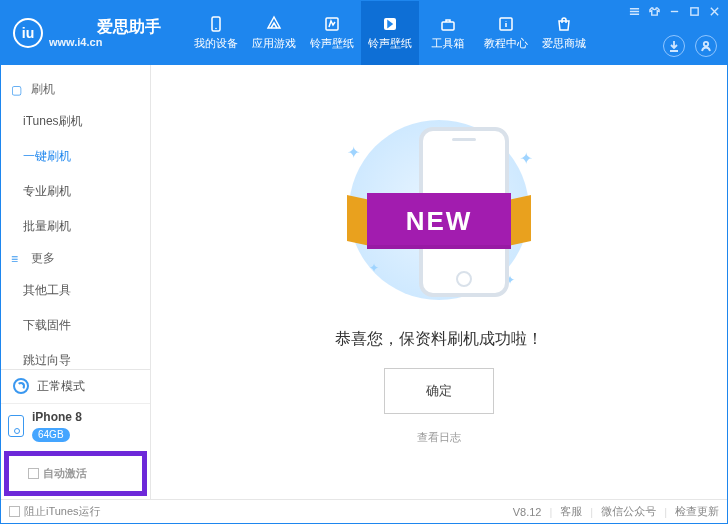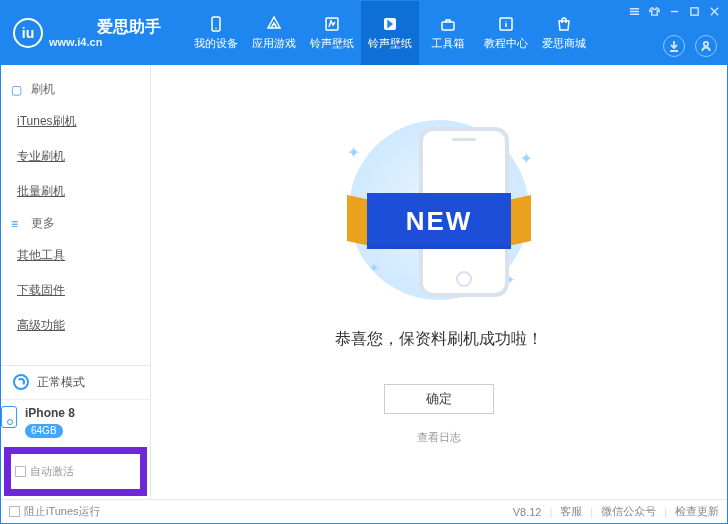--- a/index.html
+++ b/index.html
@@ -21,50 +21,50 @@
   .win-ctrls svg{width:11px;height:11px;stroke:#cfe6ff;fill:none;stroke-width:1.5;}
   .hdr-right{position:absolute;right:10px;bottom:8px;display:flex;gap:10px;}
   .rnd-btn{width:22px;height:22px;border:1.5px solid #8fc5ff;border-radius:50%;display:flex;align-items:center;justify-content:center;cursor:pointer;}
   .rnd-btn svg{width:12px;height:12px;stroke:#cfe6ff;fill:none;stroke-width:1.8;}
   
   .body{flex:1;display:flex;min-height:0;}
   .sidebar{width:150px;border-right:1px solid #e6e6e6;display:flex;flex-direction:column;font-size:12px;color:#555;}
   .side-scroll{flex:1;overflow:auto;padding-top:10px;}
   .side-sec{color:#666;padding:6px 10px;display:flex;align-items:center;gap:6px;font-size:12px;}
   .side-sec .ic{width:14px;color:#3a98f0;}
-  .side-item{padding:9px 10px 9px 16px;color:#555;cursor:pointer;text-decoration:underline;}
+  .side-item{padding:9px 10px 9px 22px;color:#555;cursor:pointer;}
   .side-item.active{color:#1e86ee;}
   .side-bottom{border-top:1px solid #e6e6e6;}
   .mode-row{display:flex;align-items:flex-start;gap:8px;padding:8px 12px;border-bottom:1px solid #eee;cursor:pointer;}
   .mode-row .ball{width:16px;height:16px;border:2px solid #3a98f0;border-radius:50%;position:relative;}
   .mode-row .ball::after{content:"";position:absolute;inset:2px;border:2px solid transparent;border-top-color:#3a98f0;border-right-color:#3a98f0;border-radius:50%;}
-  .dev-row{display:flex;align-items:flex-start;gap:8px;padding:6px 0;}
+  .dev-row{display:flex;align-items:center;gap:8px;padding:6px 7px;}
   .dev-icon{width:16px;height:22px;border:1.5px solid #3a98f0;border-radius:3px;position:relative;}
   .dev-icon::after{content:"";position:absolute;bottom:2px;left:50%;width:4px;height:4px;margin-left:-2px;border:1px solid #3a98f0;border-radius:50%;}
   .dev-info{line-height:1.2;}
   .dev-name{font-weight:bold;color:#444;font-size:12px;}
   .badge{display:inline-block;background:#44a5ff;color:#fff;font-size:10px;padding:1px 6px;border-radius:8px;margin-top:4px;}
-  .opt-row{padding:10px 4px;display:flex;gap:10px;border:7px solid #6d28d9;margin:3px;}
+  .opt-row{padding:10px 19px;display:flex;gap:10px;border:5px solid #6d28d9;margin:3px;font-weight:bold;}
   .chk{display:flex;align-items:center;gap:4px;font-size:11px;color:#999;cursor:pointer;}
   .chk .box{width:11px;height:11px;border:1px solid #bbb;}
   
   .main{flex:1;display:flex;flex-direction:column;align-items:center;overflow:hidden;}
   .illus{margin-top:50px;width:220px;height:190px;position:relative;}
   .circle-bg{position:absolute;inset:0;margin:auto;width:180px;height:180px;border-radius:50%;background:radial-gradient(circle,#e9f5ff 0%,#cfe9ff 70%,#bfe0ff 100%);}
   .sparkle{position:absolute;font-size:16px;color:#9fd4ff;}
   .phone{position:absolute;left:90px;top:12px;width:90px;height:170px;background:#fff;border:4px solid #d9e1ea;border-radius:14px;}
   .phone::before{content:"";position:absolute;top:7px;left:50%;transform:translateX(-50%);width:24px;height:3px;background:#d9e1ea;border-radius:2px;}
   .phone::after{content:"";position:absolute;bottom:6px;left:50%;transform:translateX(-50%);width:12px;height:12px;border:2px solid #d9e1ea;border-radius:50%;}
   .ribbon{position:absolute;left:20px;top:78px;width:180px;height:56px;}
   .ribbon .tail{position:absolute;width:28px;height:46px;top:5px;}
   .ribbon .tail.l{left:-2px;transform:skewY(12deg);background:#e9a11e;}
   .ribbon .tail.r{right:-2px;transform:skewY(-12deg);background:#e9a11e;}
-  .ribbon .band{position:absolute;left:18px;right:18px;top:0;bottom:0;background:#1d4ed8;display:flex;align-items:center;justify-content:center;font-size:26px;font-weight:800;color:#fff;letter-spacing:2px;box-shadow:inset 0 -4px 0 rgba(0,0,0,.06);}
+  .ribbon .band{position:absolute;left:18px;right:18px;top:0;bottom:0;background:#a21caf;display:flex;align-items:center;justify-content:center;font-size:26px;font-weight:800;color:#fff;letter-spacing:2px;box-shadow:inset 0 -4px 0 rgba(0,0,0,.06);}
   .msg{margin-top:24px;font-size:16px;color:#333;}
-  .ok-btn{margin-top:34px;width:110px;height:30px;border:1px solid #ccc;background:#fff;font-size:13px;color:#444;cursor:pointer;}
+  .ok-btn{margin-top:18px;width:110px;height:46px;border:1px solid #ccc;background:#fff;font-size:13px;color:#444;cursor:pointer;}
   .log-link{margin-top:16px;font-size:11px;color:#999;cursor:pointer;}
   
   .footer{height:24px;border-top:1px solid #e6e6e6;display:flex;align-items:center;font-size:11px;color:#888;padding:0 8px;justify-content:space-between;}
   .footer .chk{color:#888;}
   .f-right{display:flex;align-items:center;gap:8px;}
   .sep{color:#ddd;}
 </style>
 </head>
 <body>
 
@@ -188,29 +188,30 @@
   </div>
 
   <div class="body">
     <div class="sidebar">
       <div class="side-scroll" id="side-scroll">
           <div class="side-sec">
             <span class="ic">▢</span>
             <span>刷机</span>
           </div>
           <div class="side-item">iTunes刷机</div>
+          <div class="side-item active">一键刷机</div>
           <div class="side-item">专业刷机</div>
           <div class="side-item">批量刷机</div>
           <div class="side-sec">
             <span class="ic">≡</span>
             <span>更多</span>
           </div>
           <div class="side-item">其他工具</div>
           <div class="side-item">下载固件</div>
-          <div class="side-item">高级功能</div>
+          <div class="side-item">跳过向导</div>
         </div>
       <div class="side-bottom">
         <div class="mode-row">
           <span class="ball"></span>
           <span>正常模式</span>
         </div>
         <div class="dev-row">
           <span class="dev-icon"></span>
           <div class="dev-info">
             <div class="dev-name">iPhone 8</div>

